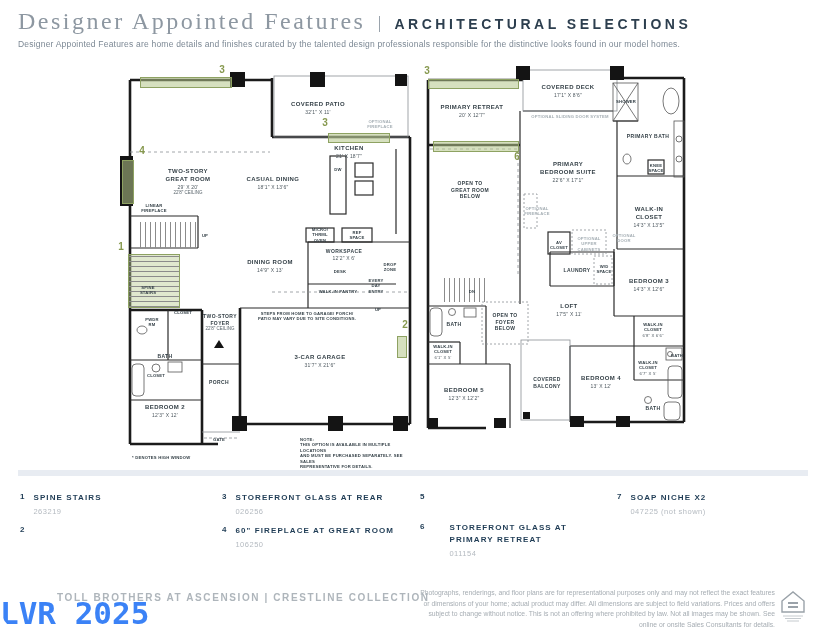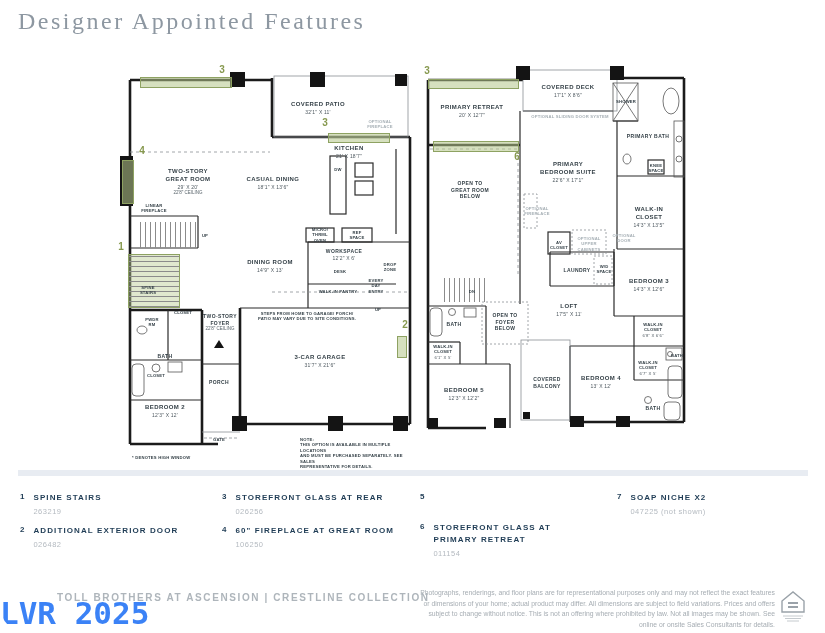--- a/index.html
+++ b/index.html
@@ -53,21 +53,23 @@
   .eho{position:absolute;left:779px;top:588px;}
 </style>
 </head>
 <body>
 
 <div class="page">
 
   <div class="hdr">
     <div class="title-row">
       <span class="title-serif">Designer Appointed Features</span>
-    </div>
+      <span class="title-sans">ARCHITECTURAL SELECTIONS</span>
+    </div>
+    <p class="subtitle">Designer Appointed Features are home details and finishes curated by the talented design professionals responsible for the distinctive looks found in our model homes.</p>
   </div>
 
   <div class="plan plan1">
     <svg width="300" height="402" viewBox="0 0 300 402">
 
       <g stroke="#1b1b1b" stroke-width="2.6" fill="none">
         <path d="M18 16 H160"></path>
           <path d="M18 16 V380"></path>
           <path d="M18 380 H106"></path>
         <path d="M160 14 V73"></path>
@@ -323,45 +325,41 @@
   <div>
     <div class="leg-item" style="left:20px;top:492px;width:190px;">
       <span class="leg-num">1</span>
       <div>
           <div class="leg-label">SPINE STAIRS</div>
            <div class="leg-code">263219</div>
         </div>
     </div>
     <div class="leg-item" style="left:20px;top:525px;width:190px;">
       <span class="leg-num">2</span>
-      <div>
-          <div class="leg-label">ADDITIONAL EXTERIOR DOOR</div>
-           <div class="leg-code">026482</div>
-        </div>
     </div>
     <div class="leg-item" style="left:222px;top:492px;width:195px;">
       <span class="leg-num">3</span>
       <div>
           <div class="leg-label">STOREFRONT GLASS AT REAR</div>
            <div class="leg-code">026256</div>
         </div>
     </div>
     <div class="leg-item" style="left:222px;top:525px;width:195px;">
       <span class="leg-num">4</span>
       <div>
           <div class="leg-label">60" FIREPLACE AT GREAT ROOM</div>
            <div class="leg-code">106250</div>
         </div>
     </div>
     <div class="leg-item" style="left:420px;top:492px;width:200px;">
       <span class="leg-num">5</span>
     </div>
     <div class="leg-item" style="left:420px;top:522px;width:175px;">
       <span class="leg-num">6</span>
-      <div style="width:160px;">
+      <div style="width:160px;margin-left:16px;">
           <div class="leg-label">STOREFRONT GLASS AT PRIMARY RETREAT</div>
            <div class="leg-code">011154</div>
         </div>
     </div>
     <div class="leg-item" style="left:617px;top:492px;width:180px;">
       <span class="leg-num">7</span>
       <div>
           <div class="leg-label">SOAP NICHE X2</div>
            <div class="leg-code">047225 (not shown)</div>
         </div>

